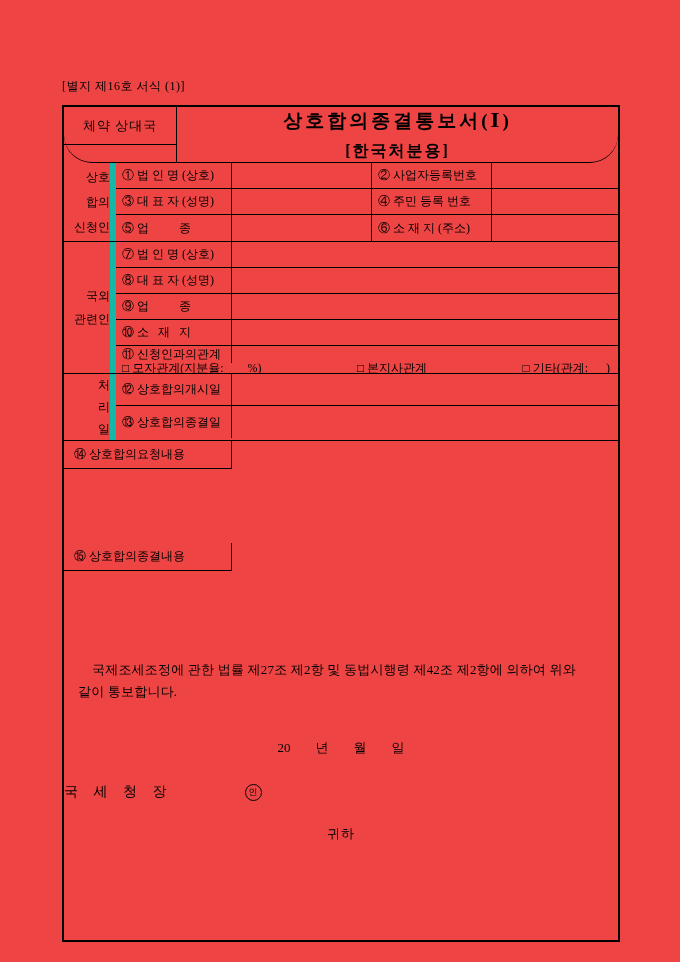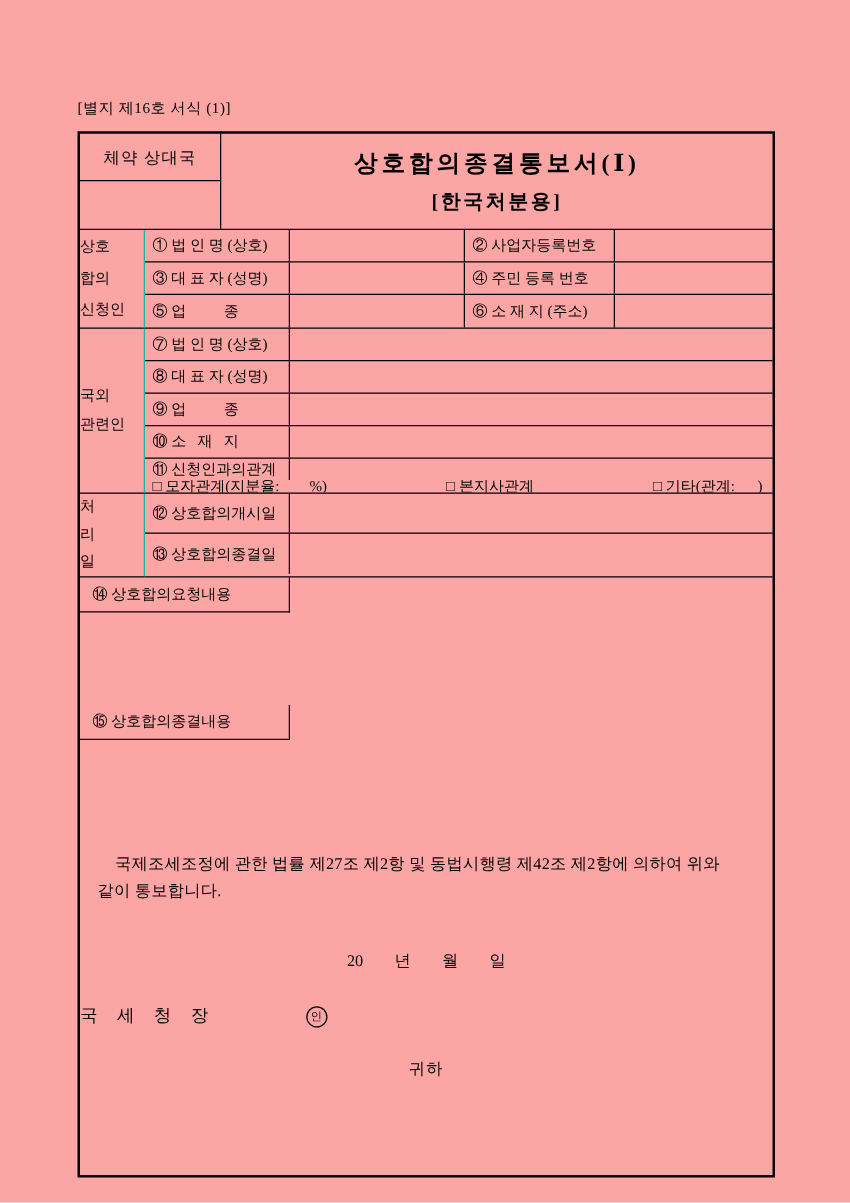--- a/index.html
+++ b/index.html
@@ -2,55 +2,54 @@
 <html><head>
 <meta charset="utf-8">
 <style>
   * { box-sizing: border-box; margin: 0; padding: 0; }
   html, body { background: #ffffff; }
   body {
     width: 680px; height: 962px;
     font-family: "Liberation Serif", "DejaVu Serif", serif;
     color: #000;
   }
-  .page { position: relative; width: 680px; height: 962px; background: #fca5a5; overflow: hidden; }
+  .page { position: relative; width: 680px; height: 962px; background: #ef4444; overflow: hidden; }
 
   .annex { position: absolute; left: 62px; top: 78px; font-size: 12px; letter-spacing: 0.5px; }
 
   .form {
     position: absolute; left: 62px; top: 105px;
     width: 558px; height: 837px;
     border: 2px solid #000;
     display: flex; flex-direction: column;
   }
 
   
-  .header-sec { display: flex; height: 77px; border-bottom: 1px solid #000; }
+  .header-sec { display: flex; height: 56px; border-bottom: 1px solid #000; border-radius: 29px; }
   .header-left { width: 113px; border-right: 1px solid #000; display: flex; flex-direction: column; }
   .header-left .cs-cell {
     height: 38px; border-bottom: 1px solid #000;
     display: flex; align-items: center; justify-content: center;
     font-size: 13px; letter-spacing: 1px;
   }
   .header-left .cs-empty { flex: 1; }
   .header-title {
     flex: 1; display: flex; flex-direction: column;
     align-items: center; justify-content: center; gap: 7px;
   }
   .title { font-size: 19px; font-weight: bold; letter-spacing: 3px; }
   .subtitle { font-size: 16px; font-weight: bold; letter-spacing: 2px; }
 
   
   .section { display: flex; border-bottom: 1px solid #000; }
   .group-col {
-    width: 52px; border-right: 1px solid #14b8a6;
+    width: 52px; border-right: 6px solid #14b8a6;
     display: flex; flex-direction: column;
-    align-items: flex-start; justify-content: center;
+    align-items: flex-end; justify-content: center;
     font-size: 12px;
-    font-family: Liberation Mono, monospace;
   }
   .group-col span { display: block; text-align: center; }
   .lh25 span { line-height: 25px; }
   .lh23 span { line-height: 23px; }
   .lh22 span { line-height: 22px; }
   .rows-col { flex: 1; display: flex; flex-direction: column; }
 
   .frow { display: flex; height: 26px; border-bottom: 1px solid #000; }
   .frow:last-child { border-bottom: none; }
   .frow.h27 { height: 27px; flex-direction: column; }

